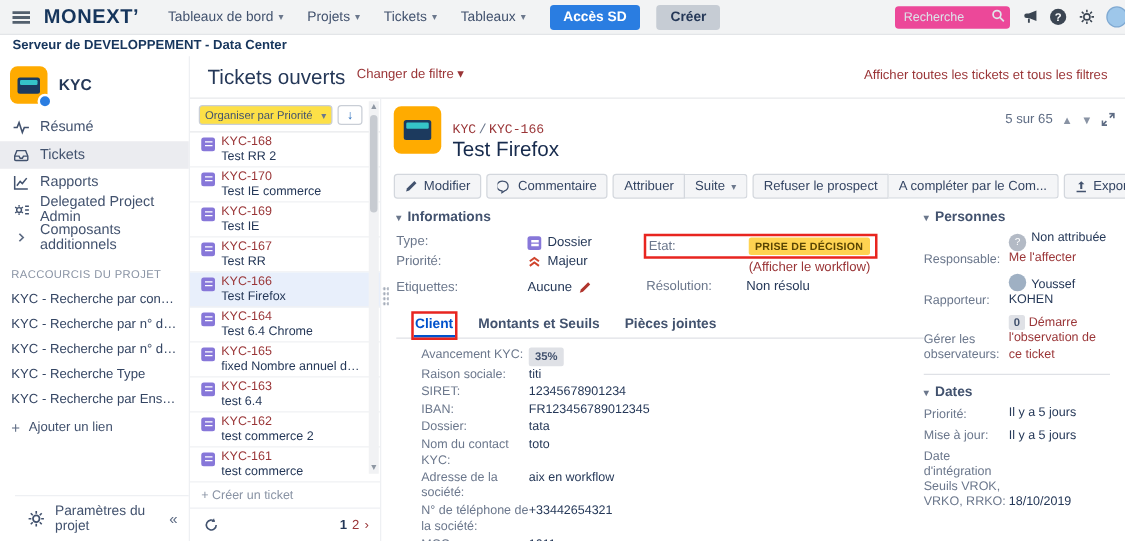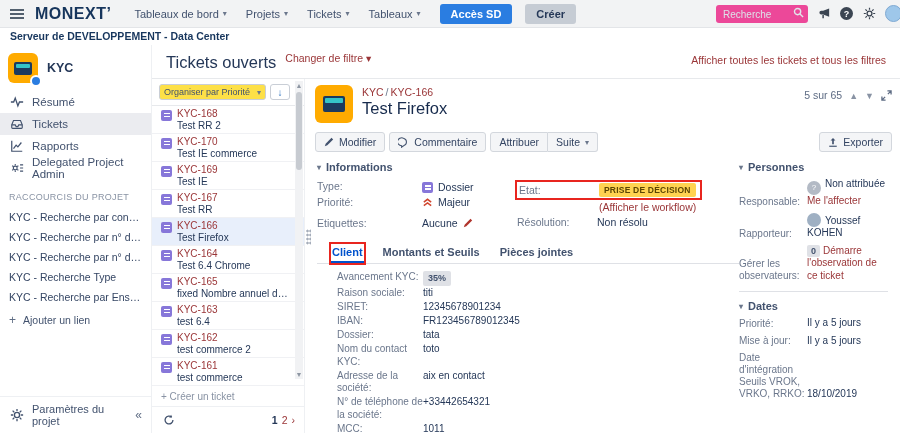--- a/index.html
+++ b/index.html
@@ -54,21 +54,21 @@
   .proj-name { font-size:12.5px; font-weight:bold; color:#253858; }
   .side-item { display:flex; align-items:center; gap:8px; height:22px; padding:0 9px; font-size:11.5px;
                color:#42526e; cursor:pointer; }
   .side-item.active { background:#ebecf0; }
   .sicon { width:15px; height:15px; flex:none; display:inline-flex; align-items:center; justify-content:center; }
   .section-label { font-size:9px; color:#8993a4; padding:13px 9px 5px; letter-spacing:.3px; }
   .shortcut { font-size:10.5px; color:#344563; padding:4px 9px; cursor:pointer; white-space:nowrap; overflow:hidden; text-overflow:ellipsis; }
   .addlink { display:flex; align-items:center; gap:7px; font-size:10.5px; color:#42526e; padding:7px 9px; cursor:pointer; }
   .plus-glyph { font-size:12px; color:#5e6c84; line-height:10px; }
   .sidebar-footer { margin-top:auto; border-top:1px solid #eef0f3; display:flex; align-items:center; gap:8px;
-                    padding:6px 9px; font-size:11px; color:#42526e; }
+                    padding:6px 9px; font-size:11px; color:#42526e;margin-left:12px; }
   .collapse-glyph { margin-left:auto; color:#5e6c84; font-size:12px; cursor:pointer; }
 
   
   .main { flex:1; display:flex; flex-direction:column; min-width:0; }
   .main-header { flex:none; display:flex; align-items:flex-start; padding:7px 14px 6px 14px; border-bottom:1px solid #e7e9ec; }
   .mh-title { font-size:16.5px; font-weight:500; color:#253858; line-height:20px; }
   .filter-link { font-size:10.5px; color:#9a3537; margin-left:9px; cursor:pointer; }
   .showall-link { margin-left:auto; font-size:10.5px; color:#9a3537; cursor:pointer; padding-top:2px; }
 
   .main-body { flex:1; display:flex; min-height:0; }
@@ -97,21 +97,21 @@
   .pg-link { color:#9a3537; cursor:pointer; }
   .list-scrollbar { position:absolute; right:1px; top:2px; bottom:54px; width:8px; background:#f1f2f4;
                     display:flex; flex-direction:column; align-items:center; }
   .sb-arrow { font-size:7px; color:#8e97a3; line-height:9px; flex:none; cursor:pointer; }
   .sb-thumb { width:6px; height:78px; background:#c7cbd1; border-radius:3px; margin-top:2px; cursor:grab; }
   .sb-spacer { flex:1; }
 
   
   .detail-col { flex:1; min-width:0; position:relative; padding:6px 8px 0 10px; display:flex; flex-direction:column; overflow:hidden; }
   .d-header { display:flex; gap:9px; align-items:flex-start; }
-  .crumb { font-size:10.5px; margin-top:1px; }
+  .crumb { font-size:10.5px; margin-top:13px;font-family:Liberation Mono, monospace; }
   .crumb a { color:#9a3537; text-decoration:none; cursor:pointer; }
   .crumb .sep { color:#6b778c; padding:0 2px; }
   .d-title { font-size:16.5px; font-weight:500; color:#172b4d; line-height:20px; }
   .d-meta { margin-left:auto; display:flex; align-items:flex-end; gap:7px; font-size:10.5px; color:#5e6c84; padding-top:4px; }
   .mini-caret { font-size:9px; color:#8993a4; cursor:pointer; }
 
   .toolbar { display:flex; gap:4px; margin-top:9px; align-items:center; }
   .jbtn { display:inline-flex; align-items:center; gap:5px; background:#f4f5f7; border:1px solid #d3d7dd;
           border-radius:3px; font-size:10.5px; color:#344563; padding:3px 8px; cursor:pointer; white-space:nowrap; font-family:inherit; }
   .jgroup { display:inline-flex; }
@@ -265,20 +265,28 @@
       <div class="side-item">
         <span class="sicon">
           <svg width="14" height="14" viewBox="0 0 16 16">
               <circle cx="6" cy="8" r="2.2" fill="none" stroke="#42526e" stroke-width="1.3"></circle>
               <path d="M6 3.5v1.6M6 10.9v1.6M2.4 5.4l1.5.9M8.1 9.7l1.5.9M9.6 5.4l-1.5.9M3.9 9.7l-1.5.9" stroke="#42526e" stroke-width="1.2"></path>
               <path d="M11.5 4.5H15M11.5 8H15M11.5 11.5H15" stroke="#42526e" stroke-width="1.3"></path>
             </svg>
         </span>
         <span>Delegated Project Admin</span>
       </div>
+      <div class="side-item">
+        <span class="sicon">
+          <svg width="8" height="8" viewBox="0 0 8 8">
+              <path d="M2.5 1l3 3-3 3" fill="none" stroke="#5e6c84" stroke-width="1.4"></path>
+            </svg>
+        </span>
+        <span>Composants additionnels</span>
+      </div>
 
       <div class="section-label">RACCOURCIS DU PROJET</div>
       <div class="shortcut">KYC - Recherche par contact</div>
       <div class="shortcut">KYC - Recherche par n° de ticket</div>
       <div class="shortcut">KYC - Recherche par n° de SIRET</div>
       <div class="shortcut">KYC - Recherche Type</div>
       <div class="shortcut">KYC - Recherche par Enseigne</div>
       <div class="addlink">
         <span class="plus-glyph">+</span>
         <span>Ajouter un lien</span>
@@ -450,20 +458,28 @@
               <span>Commentaire</span>
             </span>
             <span class="jgroup">
               <span class="jbtn">
                   <span>Attribuer</span>
                 </span>
               <span class="jbtn">
                 <span>Suite</span>
                   <span class="caret">▾</span>
               </span>
+            </span>
+            <span class="jgroup">
+              <span class="jbtn">
+                  <span>Refuser le prospect</span>
+                </span>
+              <span class="jbtn">
+                  <span>A compléter par le Com...</span>
+                </span>
             </span>
             <span class="jbtn export-btn">
               <svg width="10" height="11" viewBox="0 0 12 12">
                   <path d="M6 0.5l3 3H7v4.5H5V3.5H3z" fill="#42526e"></path>
                   <path d="M1.5 10.5h9" stroke="#42526e" stroke-width="1.4"></path>
                 </svg>
               <span>Exporter</span>
             </span>
           </div>
 
@@ -542,21 +558,21 @@
                 <div class="frow">
                   <span class="flabel">Dossier:</span>
                   <span class="fvalue">tata</span>
                 </div>
                 <div class="frow">
                   <span class="flabel">Nom du contact KYC:</span>
                   <span class="fvalue">toto</span>
                 </div>
                 <div class="frow">
                   <span class="flabel">Adresse de la société:</span>
-                  <span class="fvalue">aix en contact</span>
+                  <span class="fvalue">aix en workflow</span>
                 </div>
                 <div class="frow">
                   <span class="flabel">N° de téléphone de la société:</span>
                   <span class="fvalue">+33442654321</span>
                 </div>
                 <div class="frow">
                   <span class="flabel">MCC:</span>
                   <span class="fvalue">1011</span>
                 </div>
 

